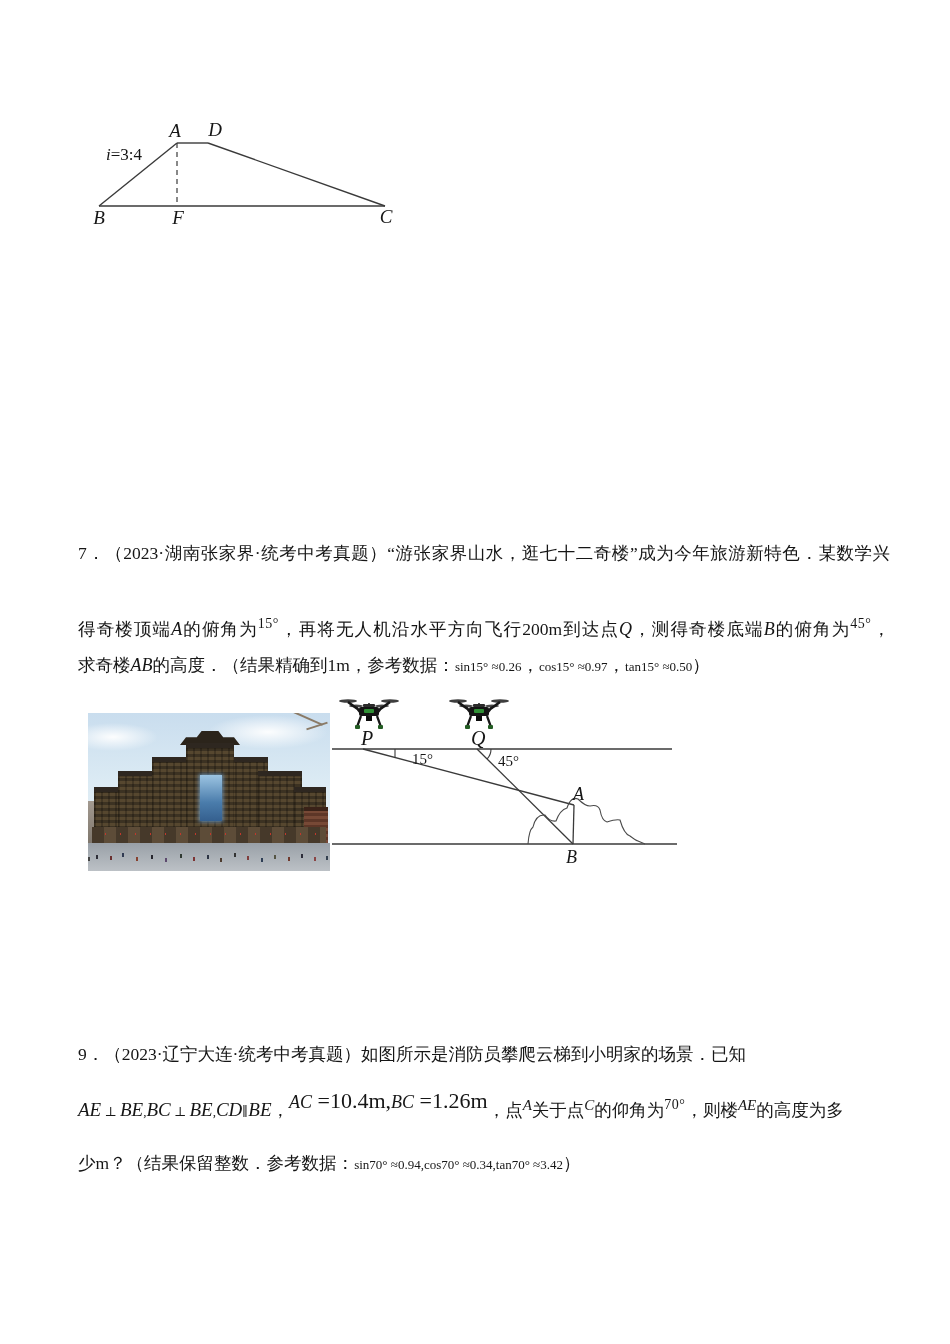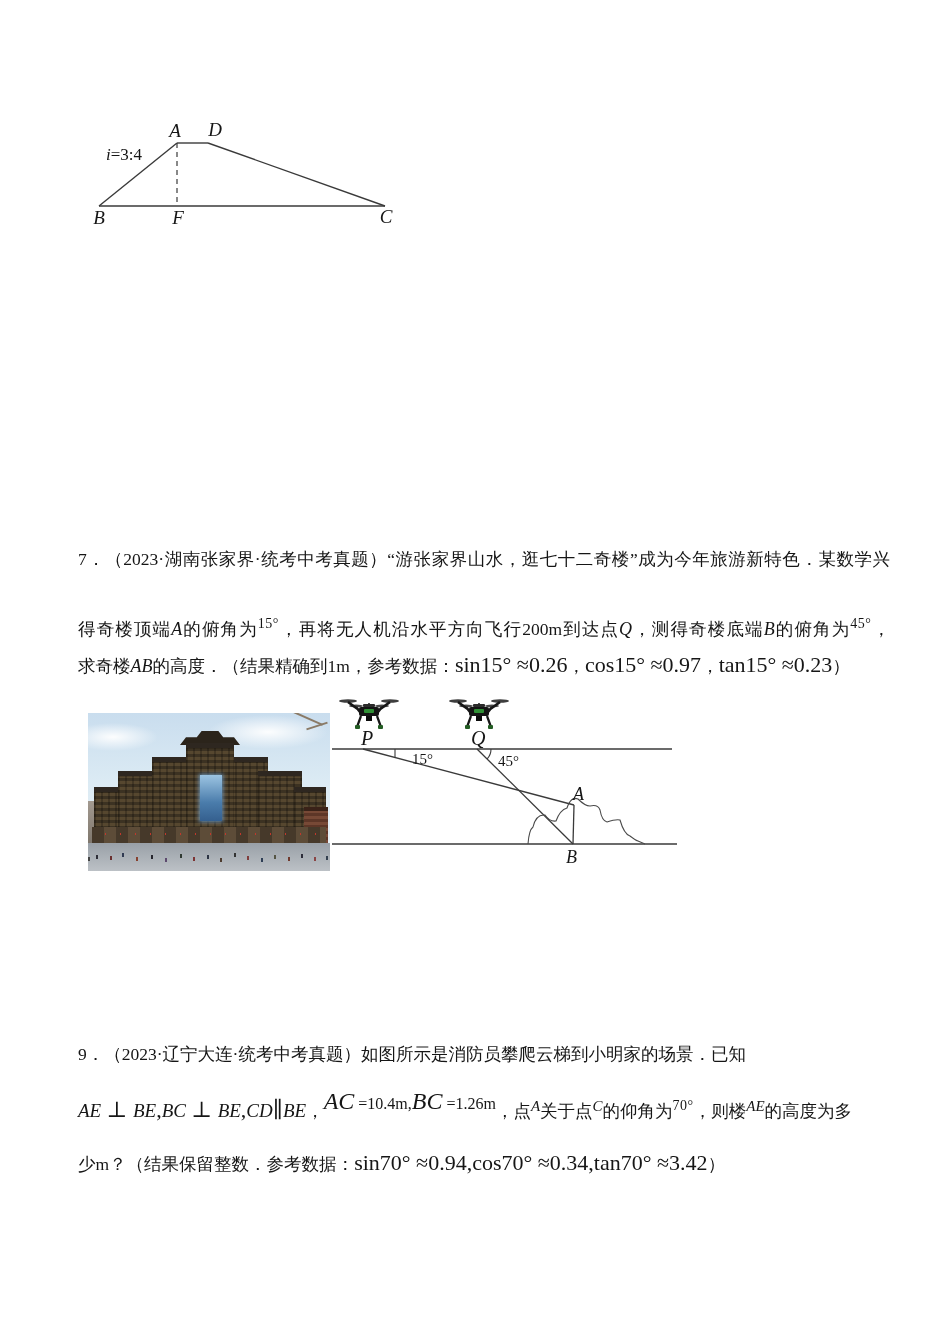--- a/index.html
+++ b/index.html
@@ -7,24 +7,24 @@
         font-family:"Liberation Serif","DejaVu Serif",serif;color:#111;}
 
   
   .tline{position:absolute;left:78px;width:812px;font-size:17.5px;line-height:26px;
          white-space:nowrap;color:#161616;}
   .tline.just{white-space:normal;text-align:justify;text-align-last:justify;}
   .sg-n{}
   .sg-i{font-style:italic;font-size:18px;}
   .sg-ri{font-style:italic;font-size:15px;position:relative;top:-6px;}
   .sg-rs{font-size:14px;position:relative;top:-7px;letter-spacing:.5px;}
-  .sg-m{font-size:22px;text-align:center;}
+  .sg-m{font-size:13px;text-align:center;}
   .sg-mi{font-style:italic;font-size:19px;}
-  .sg-mr{font-size:16px;position:relative;top:-8px;}
-  .sg-mri{font-style:italic;font-size:24px;position:relative;top:-8px;}
+  .sg-mr{font-size:22px;position:relative;top:-8px;}
+  .sg-mri{font-style:italic;font-size:18px;position:relative;top:-8px;}
 
   
   svg text{font-family:"Liberation Serif","DejaVu Serif",serif;fill:#161616;}
   .dgm{position:absolute;}
 
   
   .photo{position:absolute;left:88px;top:713px;width:242px;height:158px;overflow:hidden;
          background:linear-gradient(180deg,var(--sky,#c9ddee) 0%,#dcebf4 45%,#edf3f7 100%);}
   .cloud{position:absolute;background:radial-gradient(closest-side,rgba(255,255,255,.95),rgba(255,255,255,0));}
   .branch{position:absolute;background:#8a7a66;}
@@ -65,23 +65,23 @@
       <line x1="92" y1="28" x2="92" y2="91" stroke-dasharray="5,4" stroke-width="1.2"></line>
     </g>
     <text x="90" y="22" text-anchor="middle" font-size="19" font-style="italic">A</text>
     <text x="130" y="21" text-anchor="middle" font-size="19" font-style="italic">D</text>
     <text x="14" y="109" text-anchor="middle" font-size="19" font-style="italic">B</text>
     <text x="93" y="109" text-anchor="middle" font-size="19" font-style="italic">F</text>
     <text x="301" y="108" text-anchor="middle" font-size="19" font-style="italic">C</text>
     <text x="21" y="45" font-size="17"><tspan font-style="italic">i</tspan><tspan>=3:4</tspan></text>
   </svg>
 
-  <div class="tline just" style="top:540px;margin-top:6px;"><span class="sg-n">7．（2023·湖南张家界·统考中考真题）“游张家界山水，逛七十二奇楼”成为今年旅游新特色．某数学兴</span></div>
+  <div class="tline just" style="top:540px;"><span class="sg-n">7．（2023·湖南张家界·统考中考真题）“游张家界山水，逛七十二奇楼”成为今年旅游新特色．某数学兴</span></div>
   <div class="tline just" style="top:616px;"><span class="sg-n">得奇楼顶端</span><span class="sg-i">A</span><span class="sg-n">的俯角为</span><span class="sg-rs">15°</span><span class="sg-n">，再将无人机沿水平方向飞行200m到达点</span><span class="sg-i">Q</span><span class="sg-n">，测得奇楼底端</span><span class="sg-i">B</span><span class="sg-n">的俯角为</span><span class="sg-rs">45°</span><span class="sg-n">，</span></div>
-  <div class="tline" style="top:652px;"><span class="sg-n">求奇楼</span><span class="sg-i">AB</span><span class="sg-n">的高度．（结果精确到1m，参考数据：</span><span class="sg-m">sin15° ≈0.26</span><span class="sg-n">，</span><span class="sg-m">cos15° ≈0.97</span><span class="sg-n">，</span><span class="sg-m">tan15° ≈0.23</span><span class="sg-n">）</span></div>
+  <div class="tline" style="top:652px;"><span class="sg-n">求奇楼</span><span class="sg-i">AB</span><span class="sg-n">的高度．（结果精确到1m，参考数据：</span><span class="sg-m">sin15° ≈0.26</span><span class="sg-n">，</span><span class="sg-m">cos15° ≈0.97</span><span class="sg-n">，</span><span class="sg-m">tan15° ≈0.50</span><span class="sg-n">）</span></div>
 
   <div class="photo">
     <div class="cloud" style="left:120px;top:2px;width:120px;height:34px;"></div>
     <div class="cloud" style="left:-20px;top:10px;width:90px;height:28px;"></div>
     <div class="branch" style="right:6px;top:4px;width:34px;height:2px;transform:rotate(24deg);"></div>
     <div class="branch" style="right:2px;top:12px;width:22px;height:2px;transform:rotate(-18deg);"></div>
     <div class="rock" style="left:0;top:88px;width:22px;height:44px;"></div>
     <div class="blk" style="left:6px;top:74px;width:34px;height:58px;"></div>
     <div class="blk" style="left:30px;top:58px;width:44px;height:74px;"></div>
     <div class="blk" style="left:64px;top:44px;width:40px;height:88px;"></div>

